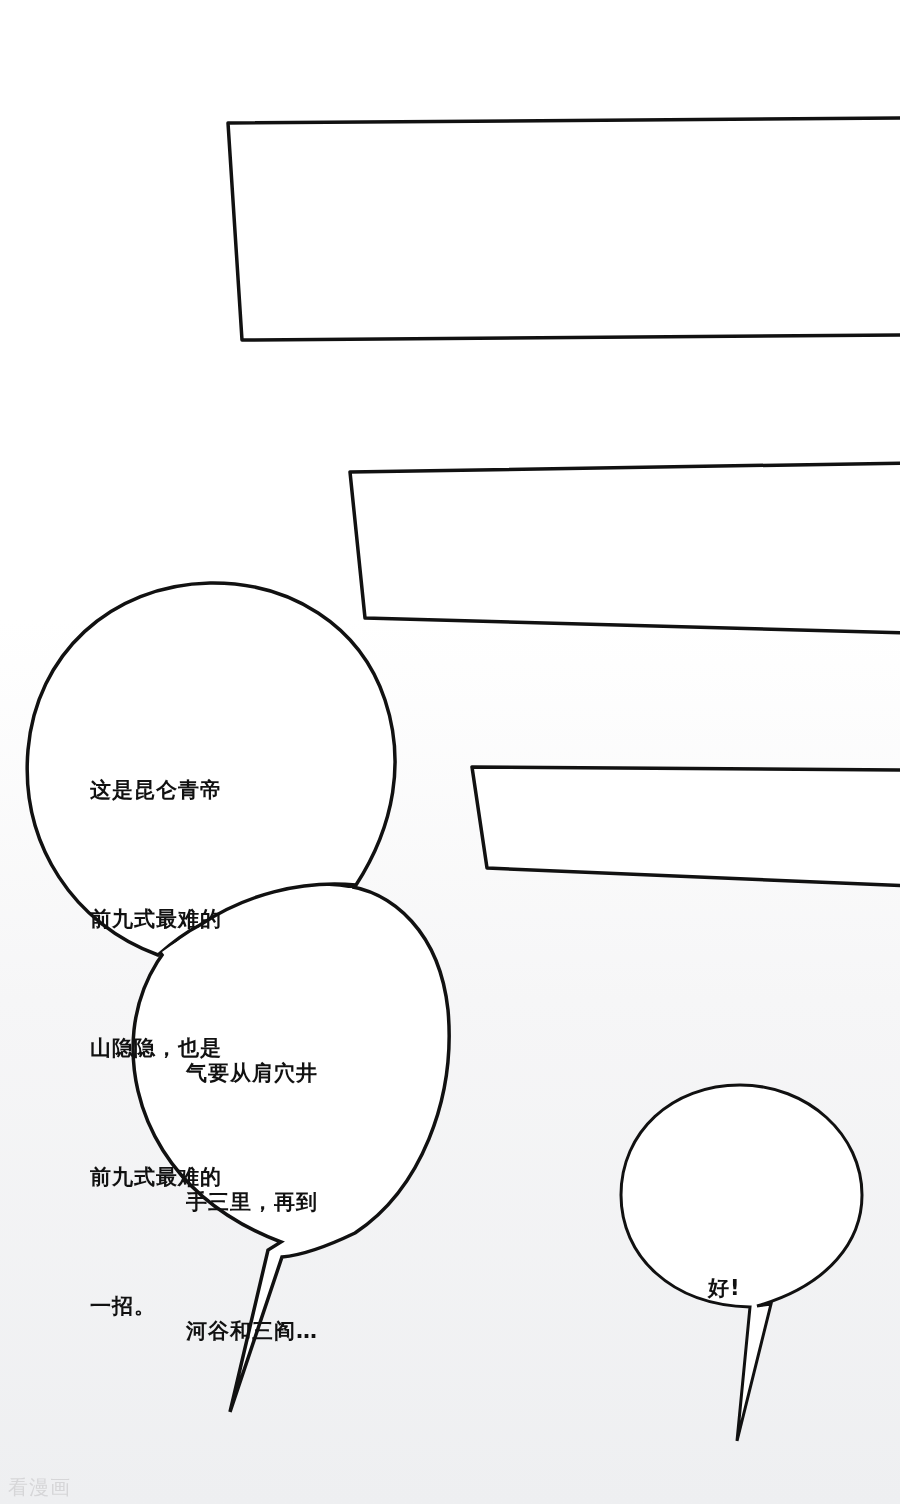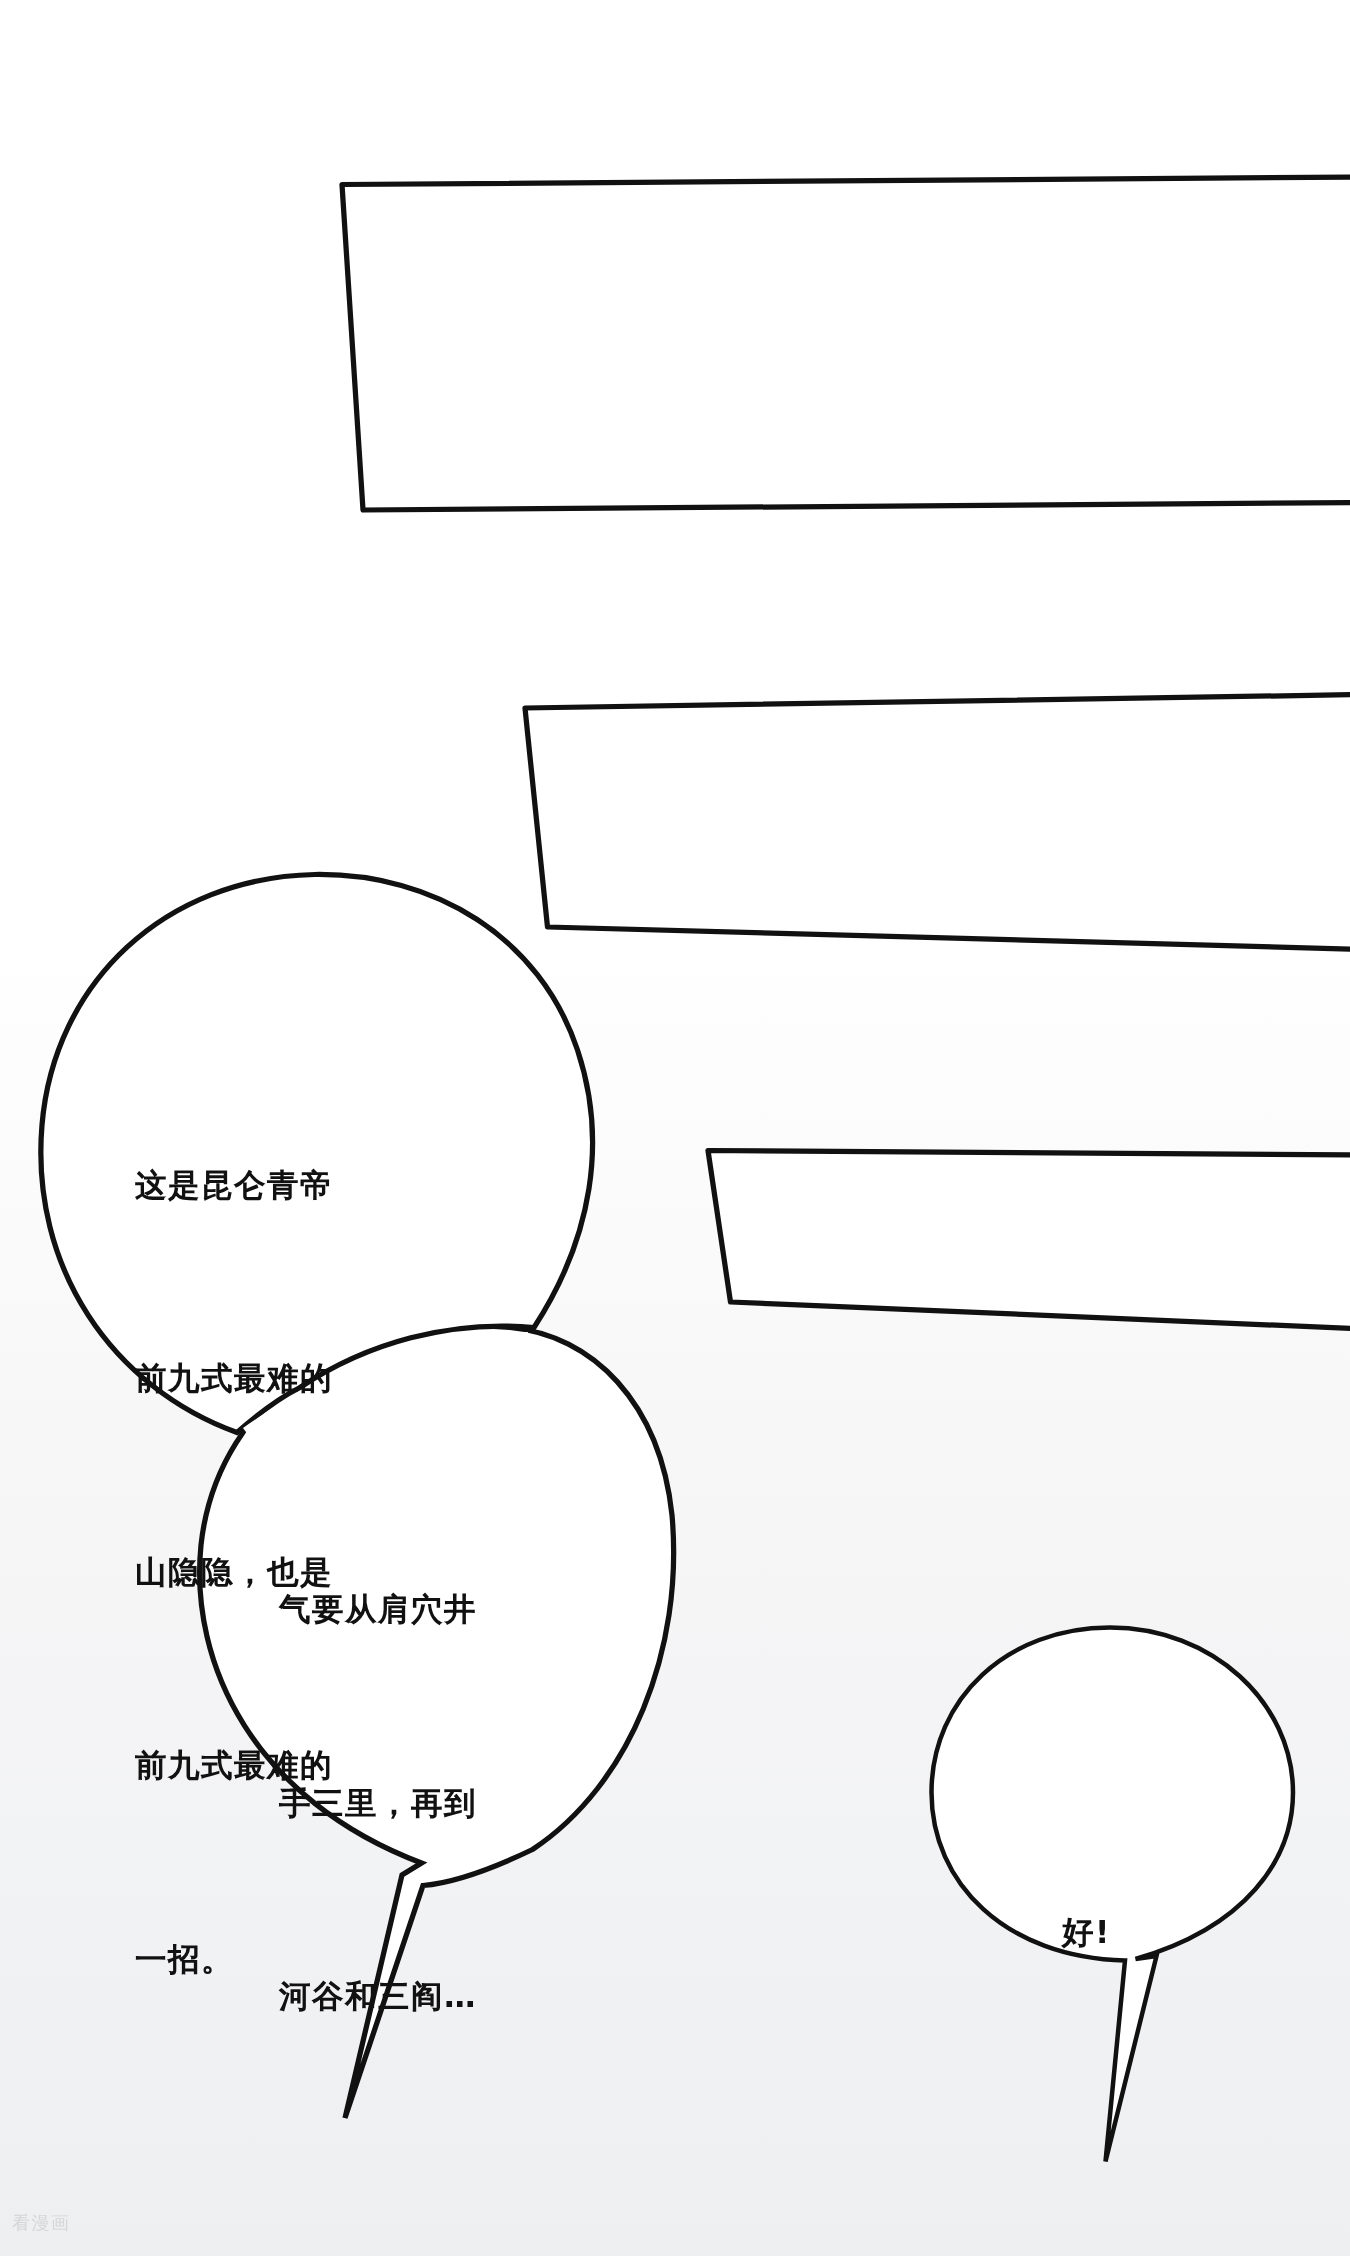--- a/index.html
+++ b/index.html
@@ -7,21 +7,21 @@
     width: 900px; height: 1504px; position: relative; overflow: hidden;
     background: linear-gradient(to bottom, #ffffff 0px, #ffffff 620px, #f6f6f7 1000px, #eeeff1 1504px);
     font-family: "DejaVu Sans", "Liberation Sans", sans-serif;
   }
   svg.art { position: absolute; left: 0; top: 0; width: 900px; height: 1504px; }
   .bubble-text {
     position: absolute; color: #111; font-size: 21px; line-height: 43px;
     font-weight: bold; letter-spacing: 1px; white-space: pre;
   }
   .watermark {
-    position: absolute; left: 8px; top: 1474px; font-size: 12px; color: #d6d6d8;
+    position: absolute; left: 8px; top: 1474px; font-size: 20px; color: #d6d6d8;
     letter-spacing: 1px;
   }
 </style>
 </head>
 <body>
 
 <svg class="art" viewBox="0 0 900 1504" xmlns="http://www.w3.org/2000/svg">
 
   <g fill="#ffffff" stroke="#111" stroke-width="3.5" stroke-linejoin="round">
     <polygon points="228,123 910,118 910,335 242,340"></polygon>

